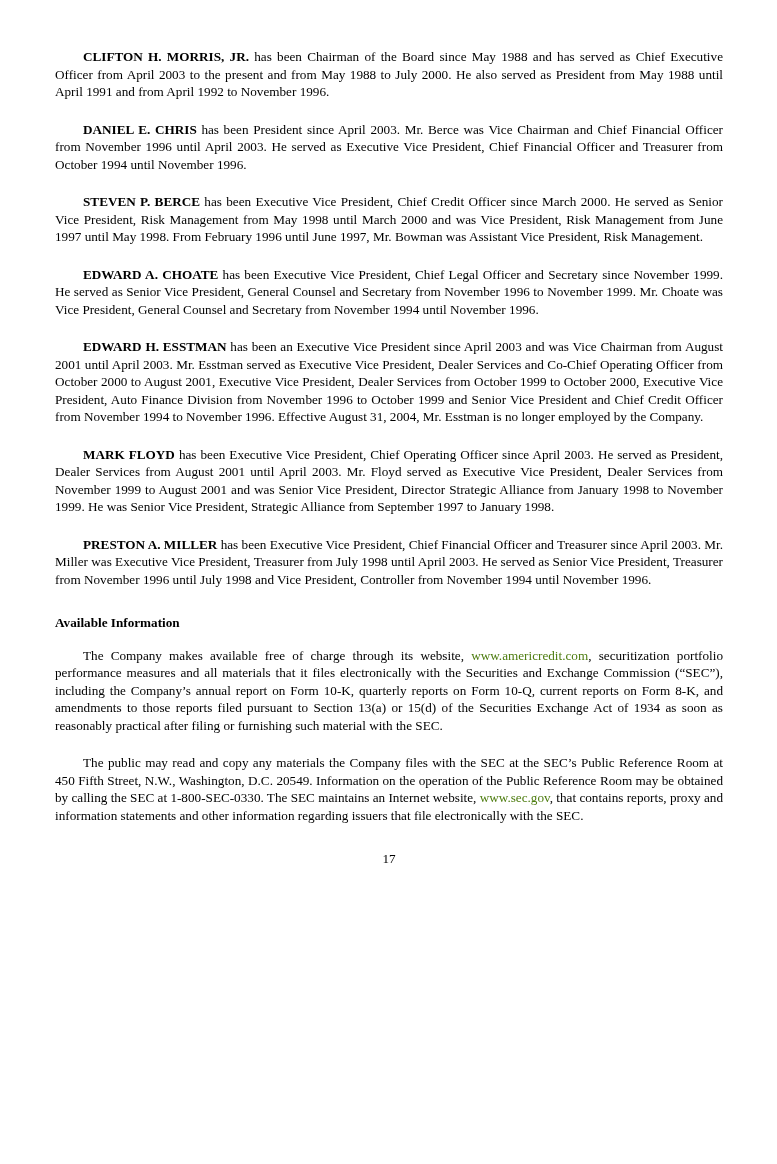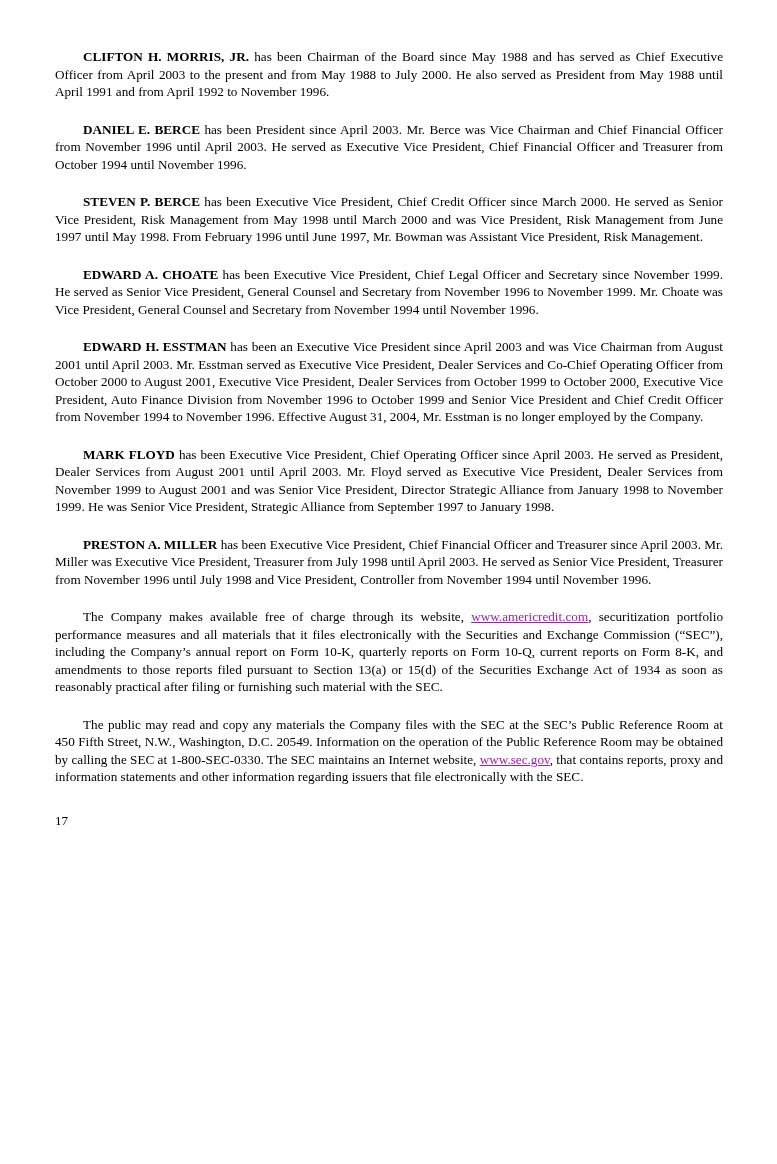--- a/index.html
+++ b/index.html
@@ -28,48 +28,49 @@
     font-weight: bold;
   }
   h3.section-heading {
     font-size: 13.2px;
     line-height: 17.5px;
     font-weight: bold;
     margin: 26px 0 15px 0;
     text-align: left;
   }
   a.doc-link {
-    color: #a21caf;
-    text-decoration: underline;
+    color: #4d7c0f;
     cursor: pointer;
   }
   .page-number {
     margin-top: 26px;
+    text-align: center;
     text-indent: 0;
   }
 </style>
 </head>
 <body>
 
 <div class="page">
 
   <p class="bio"><span class="name">CLIFTON H. MORRIS, JR.</span><span> has been Chairman of the Board since May 1988 and has served as Chief Executive Officer from April 2003 to the present and from May 1988 to July 2000. He also served as President from May 1988 until April 1991 and from April 1992 to November 1996.</span></p>
 
-  <p class="bio"><span class="name">DANIEL E. BERCE</span><span> has been President since April 2003. Mr. Berce was Vice Chairman and Chief Financial Officer from November 1996 until April 2003. He served as Executive Vice President, Chief Financial Officer and Treasurer from October 1994 until November 1996.</span></p>
+  <p class="bio"><span class="name">DANIEL E. CHRIS</span><span> has been President since April 2003. Mr. Berce was Vice Chairman and Chief Financial Officer from November 1996 until April 2003. He served as Executive Vice President, Chief Financial Officer and Treasurer from October 1994 until November 1996.</span></p>
 
   <p class="bio"><span class="name">STEVEN P. BERCE</span><span> has been Executive Vice President, Chief Credit Officer since March 2000. He served as Senior Vice President, Risk Management from May 1998 until March 2000 and was Vice President, Risk Management from June 1997 until May 1998. From February 1996 until June 1997, Mr. Bowman was Assistant Vice President, Risk Management.</span></p>
 
   <p class="bio"><span class="name">EDWARD A. CHOATE</span><span> has been Executive Vice President, Chief Legal Officer and Secretary since November 1999. He served as Senior Vice President, General Counsel and Secretary from November 1996 to November 1999. Mr. Choate was Vice President, General Counsel and Secretary from November 1994 until November 1996.</span></p>
 
   <p class="bio"><span class="name">EDWARD H. ESSTMAN</span><span> has been an Executive Vice President since April 2003 and was Vice Chairman from August 2001 until April 2003. Mr. Esstman served as Executive Vice President, Dealer Services and Co-Chief Operating Officer from October 2000 to August 2001, Executive Vice President, Dealer Services from October 1999 to October 2000, Executive Vice President, Auto Finance Division from November 1996 to October 1999 and Senior Vice President and Chief Credit Officer from November 1994 to November 1996. Effective August 31, 2004, Mr. Esstman is no longer employed by the Company.</span></p>
 
   <p class="bio"><span class="name">MARK FLOYD</span><span> has been Executive Vice President, Chief Operating Officer since April 2003. He served as President, Dealer Services from August 2001 until April 2003. Mr. Floyd served as Executive Vice President, Dealer Services from November 1999 to August 2001 and was Senior Vice President, Director Strategic Alliance from January 1998 to November 1999. He was Senior Vice President, Strategic Alliance from September 1997 to January 1998.</span></p>
 
   <p class="bio"><span class="name">PRESTON A. MILLER</span><span> has been Executive Vice President, Chief Financial Officer and Treasurer since April 2003. Mr. Miller was Executive Vice President, Treasurer from July 1998 until April 2003. He served as Senior Vice President, Treasurer from November 1996 until July 1998 and Vice President, Controller from November 1994 until November 1996.</span></p>
 
+  <h3 class="section-heading">Available Information</h3>
 
   <p class="body-para"><span>The Company makes available free of charge through its website, </span><a class="doc-link">www.americredit.com</a><span>, securitization portfolio performance measures and all materials that it files electronically with the Securities and Exchange Commission (“SEC”), including the Company’s annual report on Form 10-K, quarterly reports on Form 10-Q, current reports on Form 8-K, and amendments to those reports filed pursuant to Section 13(a) or 15(d) of the Securities Exchange Act of 1934 as soon as reasonably practical after filing or furnishing such material with the SEC.</span></p>
 
   <p class="body-para"><span>The public may read and copy any materials the Company files with the SEC at the SEC’s Public Reference Room at 450 Fifth Street, N.W., Washington, D.C. 20549. Information on the operation of the Public Reference Room may be obtained by calling the SEC at 1-800-SEC-0330. The SEC maintains an Internet website, </span><a class="doc-link">www.sec.gov</a><span>, that contains reports, proxy and information statements and other information regarding issuers that file electronically with the SEC.</span></p>
 
   <div class="page-number">17</div>
 
 </div>
 
 </body></html>

